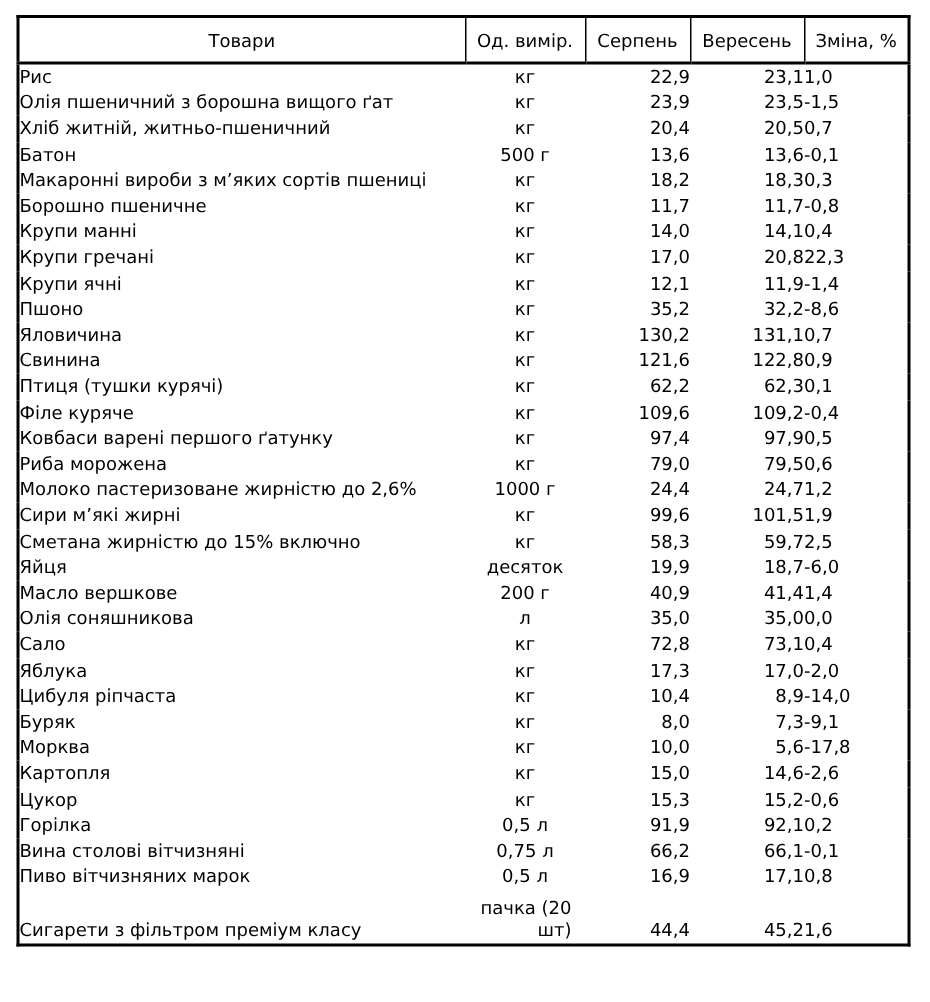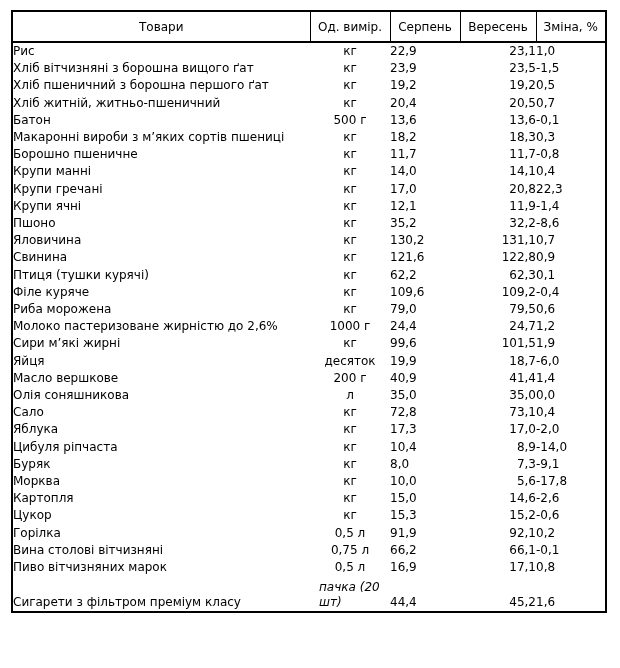--- a/index.html
+++ b/index.html
@@ -41,37 +41,36 @@
     border: none;
     height: 17.2px;
     line-height: 17.2px;
     padding: 0;
     vertical-align: middle;
     white-space: nowrap;
     overflow: hidden;
   }
   td.c-name  { text-align: left;  padding-left: 4px; }
   td.c-unit  { text-align: center; }
-  td.c-aug   { text-align: left; padding-right: 6px; }
+  td.c-aug   { text-align: right; padding-right: 6px; }
   td.c-sep   { text-align: right; padding-right: 6px; }
   td.c-chg   { padding-right: 3px; }
 
   
   tbody tr:last-child td {
     height: 34px;
     vertical-align: bottom;
     line-height: 15px;
     padding-bottom: 1px;
   }
   tbody tr:last-child td.c-unit {
     white-space: normal;
   }
   tbody tr:last-child td.c-unit {
-    text-align: left;
-    font-style: italic;
+    text-align: right;
   }
   tbody tr:last-child td.c-unit::after { content: ""; }
   tbody tr:last-child td.c-unit {
     word-spacing: normal;
   }
   tbody tr:last-child td.c-unit {
     padding-left: 9px;
     padding-right: 9px;
   }
 </style>
@@ -98,32 +97,25 @@
     </thead>
     <tbody>
         <tr>
       <td class="c-name">Рис</td>
       <td class="c-unit">кг</td>
       <td class="c-aug">22,9</td>
       <td class="c-sep">23,1</td>
       <td class="c-chg">1,0</td>
     </tr>
         <tr>
-      <td class="c-name">Хліб вітчизняні з борошна вищого ґат</td>
+      <td class="c-name">Олія пшеничний з борошна вищого ґат</td>
       <td class="c-unit">кг</td>
       <td class="c-aug">23,9</td>
       <td class="c-sep">23,5</td>
       <td class="c-chg">-1,5</td>
-    </tr>
-        <tr>
-      <td class="c-name">Хліб пшеничний з борошна першого ґат</td>
-      <td class="c-unit">кг</td>
-      <td class="c-aug">19,2</td>
-      <td class="c-sep">19,2</td>
-      <td class="c-chg">0,5</td>
     </tr>
         <tr>
       <td class="c-name">Хліб житній, житньо-пшеничний</td>
       <td class="c-unit">кг</td>
       <td class="c-aug">20,4</td>
       <td class="c-sep">20,5</td>
       <td class="c-chg">0,7</td>
     </tr>
         <tr>
       <td class="c-name">Батон</td>
@@ -196,39 +188,53 @@
       <td class="c-chg">0,1</td>
     </tr>
         <tr>
       <td class="c-name">Філе куряче</td>
       <td class="c-unit">кг</td>
       <td class="c-aug">109,6</td>
       <td class="c-sep">109,2</td>
       <td class="c-chg">-0,4</td>
     </tr>
         <tr>
+      <td class="c-name">Ковбаси варені першого ґатунку</td>
+      <td class="c-unit">кг</td>
+      <td class="c-aug">97,4</td>
+      <td class="c-sep">97,9</td>
+      <td class="c-chg">0,5</td>
+    </tr>
+        <tr>
       <td class="c-name">Риба морожена</td>
       <td class="c-unit">кг</td>
       <td class="c-aug">79,0</td>
       <td class="c-sep">79,5</td>
       <td class="c-chg">0,6</td>
     </tr>
         <tr>
       <td class="c-name">Молоко пастеризоване жирністю до 2,6%</td>
       <td class="c-unit">1000 г</td>
       <td class="c-aug">24,4</td>
       <td class="c-sep">24,7</td>
       <td class="c-chg">1,2</td>
     </tr>
         <tr>
       <td class="c-name">Сири м’які жирні</td>
       <td class="c-unit">кг</td>
       <td class="c-aug">99,6</td>
       <td class="c-sep">101,5</td>
       <td class="c-chg">1,9</td>
+    </tr>
+        <tr>
+      <td class="c-name">Сметана жирністю до 15% включно</td>
+      <td class="c-unit">кг</td>
+      <td class="c-aug">58,3</td>
+      <td class="c-sep">59,7</td>
+      <td class="c-chg">2,5</td>
     </tr>
         <tr>
       <td class="c-name">Яйця</td>
       <td class="c-unit">десяток</td>
       <td class="c-aug">19,9</td>
       <td class="c-sep">18,7</td>
       <td class="c-chg">-6,0</td>
     </tr>
         <tr>
       <td class="c-name">Масло вершкове</td>

